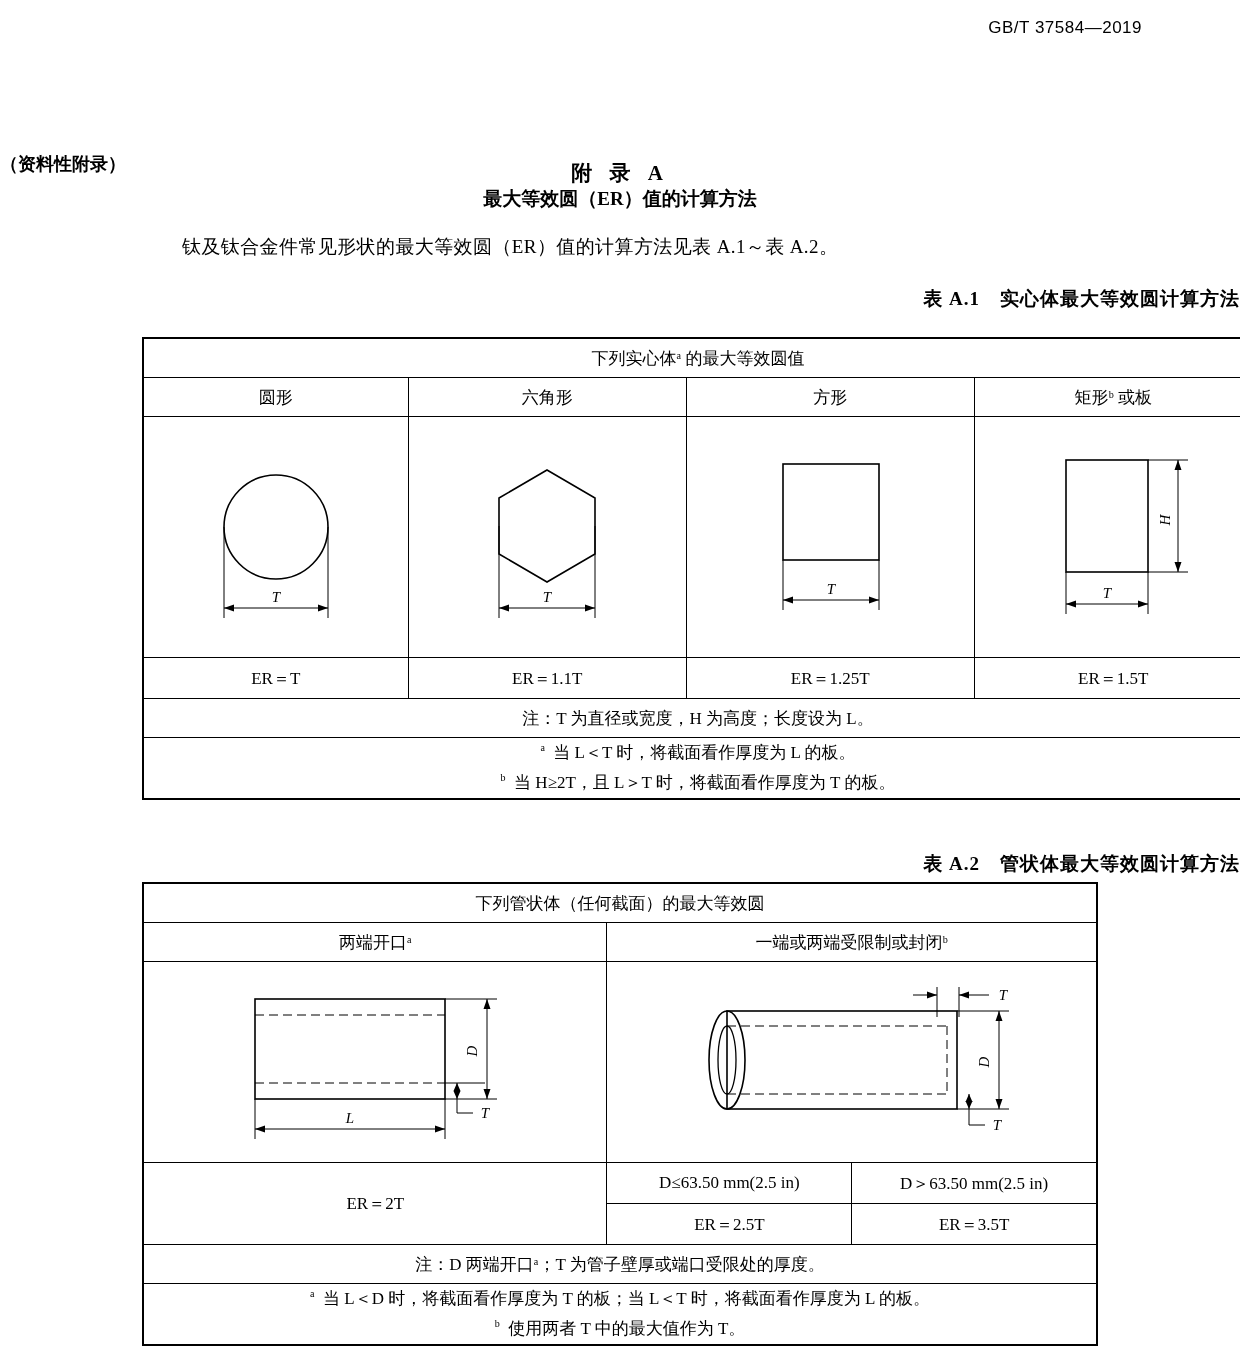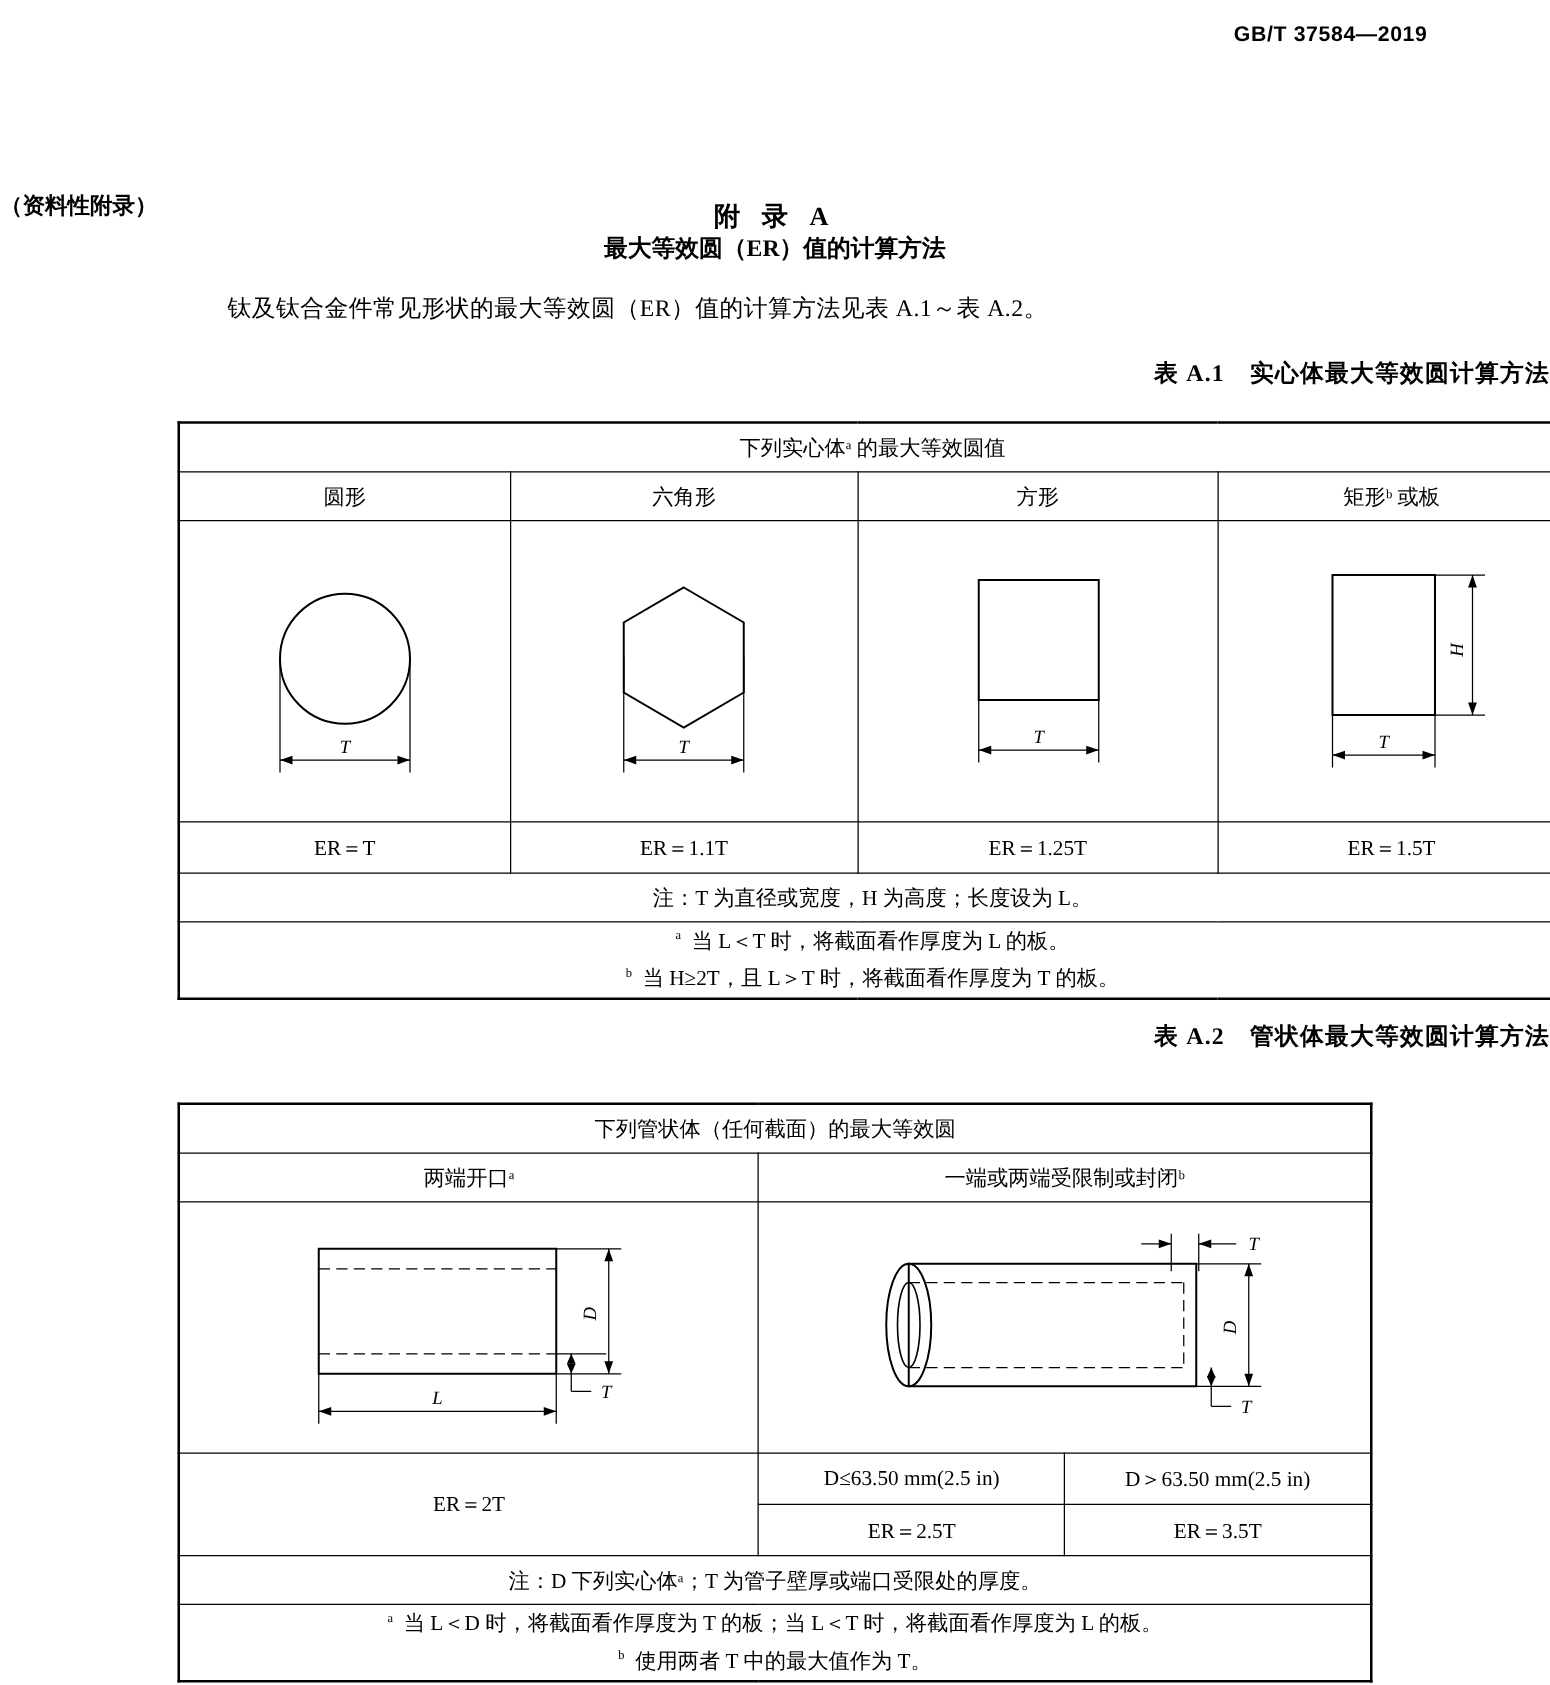--- a/index.html
+++ b/index.html
@@ -20,21 +20,21 @@
     height: 1348px;
     box-sizing: border-box;
   }
   .header {
     position: absolute;
     top: 18px;
     right: 98px;
     font-family: "Liberation Sans", sans-serif;
     font-size: 17px;
     letter-spacing: 0.5px;
-    font-weight: 700;
+    font-weight: 400;
   }
   .annex-title {
     position: absolute;
     top: 120px;
     left: 0;
     width: 1240px;
     text-align: center;
     font-size: 21px;
     font-weight: bold;
     letter-spacing: 6px;
@@ -68,21 +68,21 @@
   .tbl-caption {
     position: absolute;
     left: 0;
     width: 1240px;
     text-align: right;
     font-size: 19px;
     font-weight: bold;
     letter-spacing: 1px;
   }
   .cap1 { top: 286px; }
-  .cap2 { top: 816px; }
+  .cap2 { top: 851px; }
 
   table.grid {
     position: absolute;
     border-collapse: collapse;
     font-size: 17px;
   }
   table.grid td {
     border: 1px solid #000;
     padding: 0;
     text-align: center;
@@ -314,21 +314,21 @@
     <tr>
       <td rowspan="2" style="height:80px">ER＝2T</td>
       <td style="height:40px;width:245px">D≤63.50 mm(2.5 in)</td>
       <td style="height:40px;width:245px">D＞63.50 mm(2.5 in)</td>
     </tr>
     <tr>
       <td style="height:40px">ER＝2.5T</td>
       <td style="height:40px">ER＝3.5T</td>
     </tr>
     <tr class="note-row">
-      <td colspan="3">注：D 下列实心体ᵃ；T 为管子壁厚或端口受限处的厚度。</td>
+      <td colspan="3">注：D 两端开口ᵃ；T 为管子壁厚或端口受限处的厚度。</td>
     </tr>
     <tr class="foot-row">
       <td colspan="3">
         <div>
           <sup>a</sup>
           &nbsp;<span>当 L＜D 时，将截面看作厚度为 T 的板；当 L＜T 时，将截面看作厚度为 L 的板。</span>
         </div>
         <div>
           <sup>b</sup>
           &nbsp;<span>使用两者 T 中的最大值作为 T。</span>

